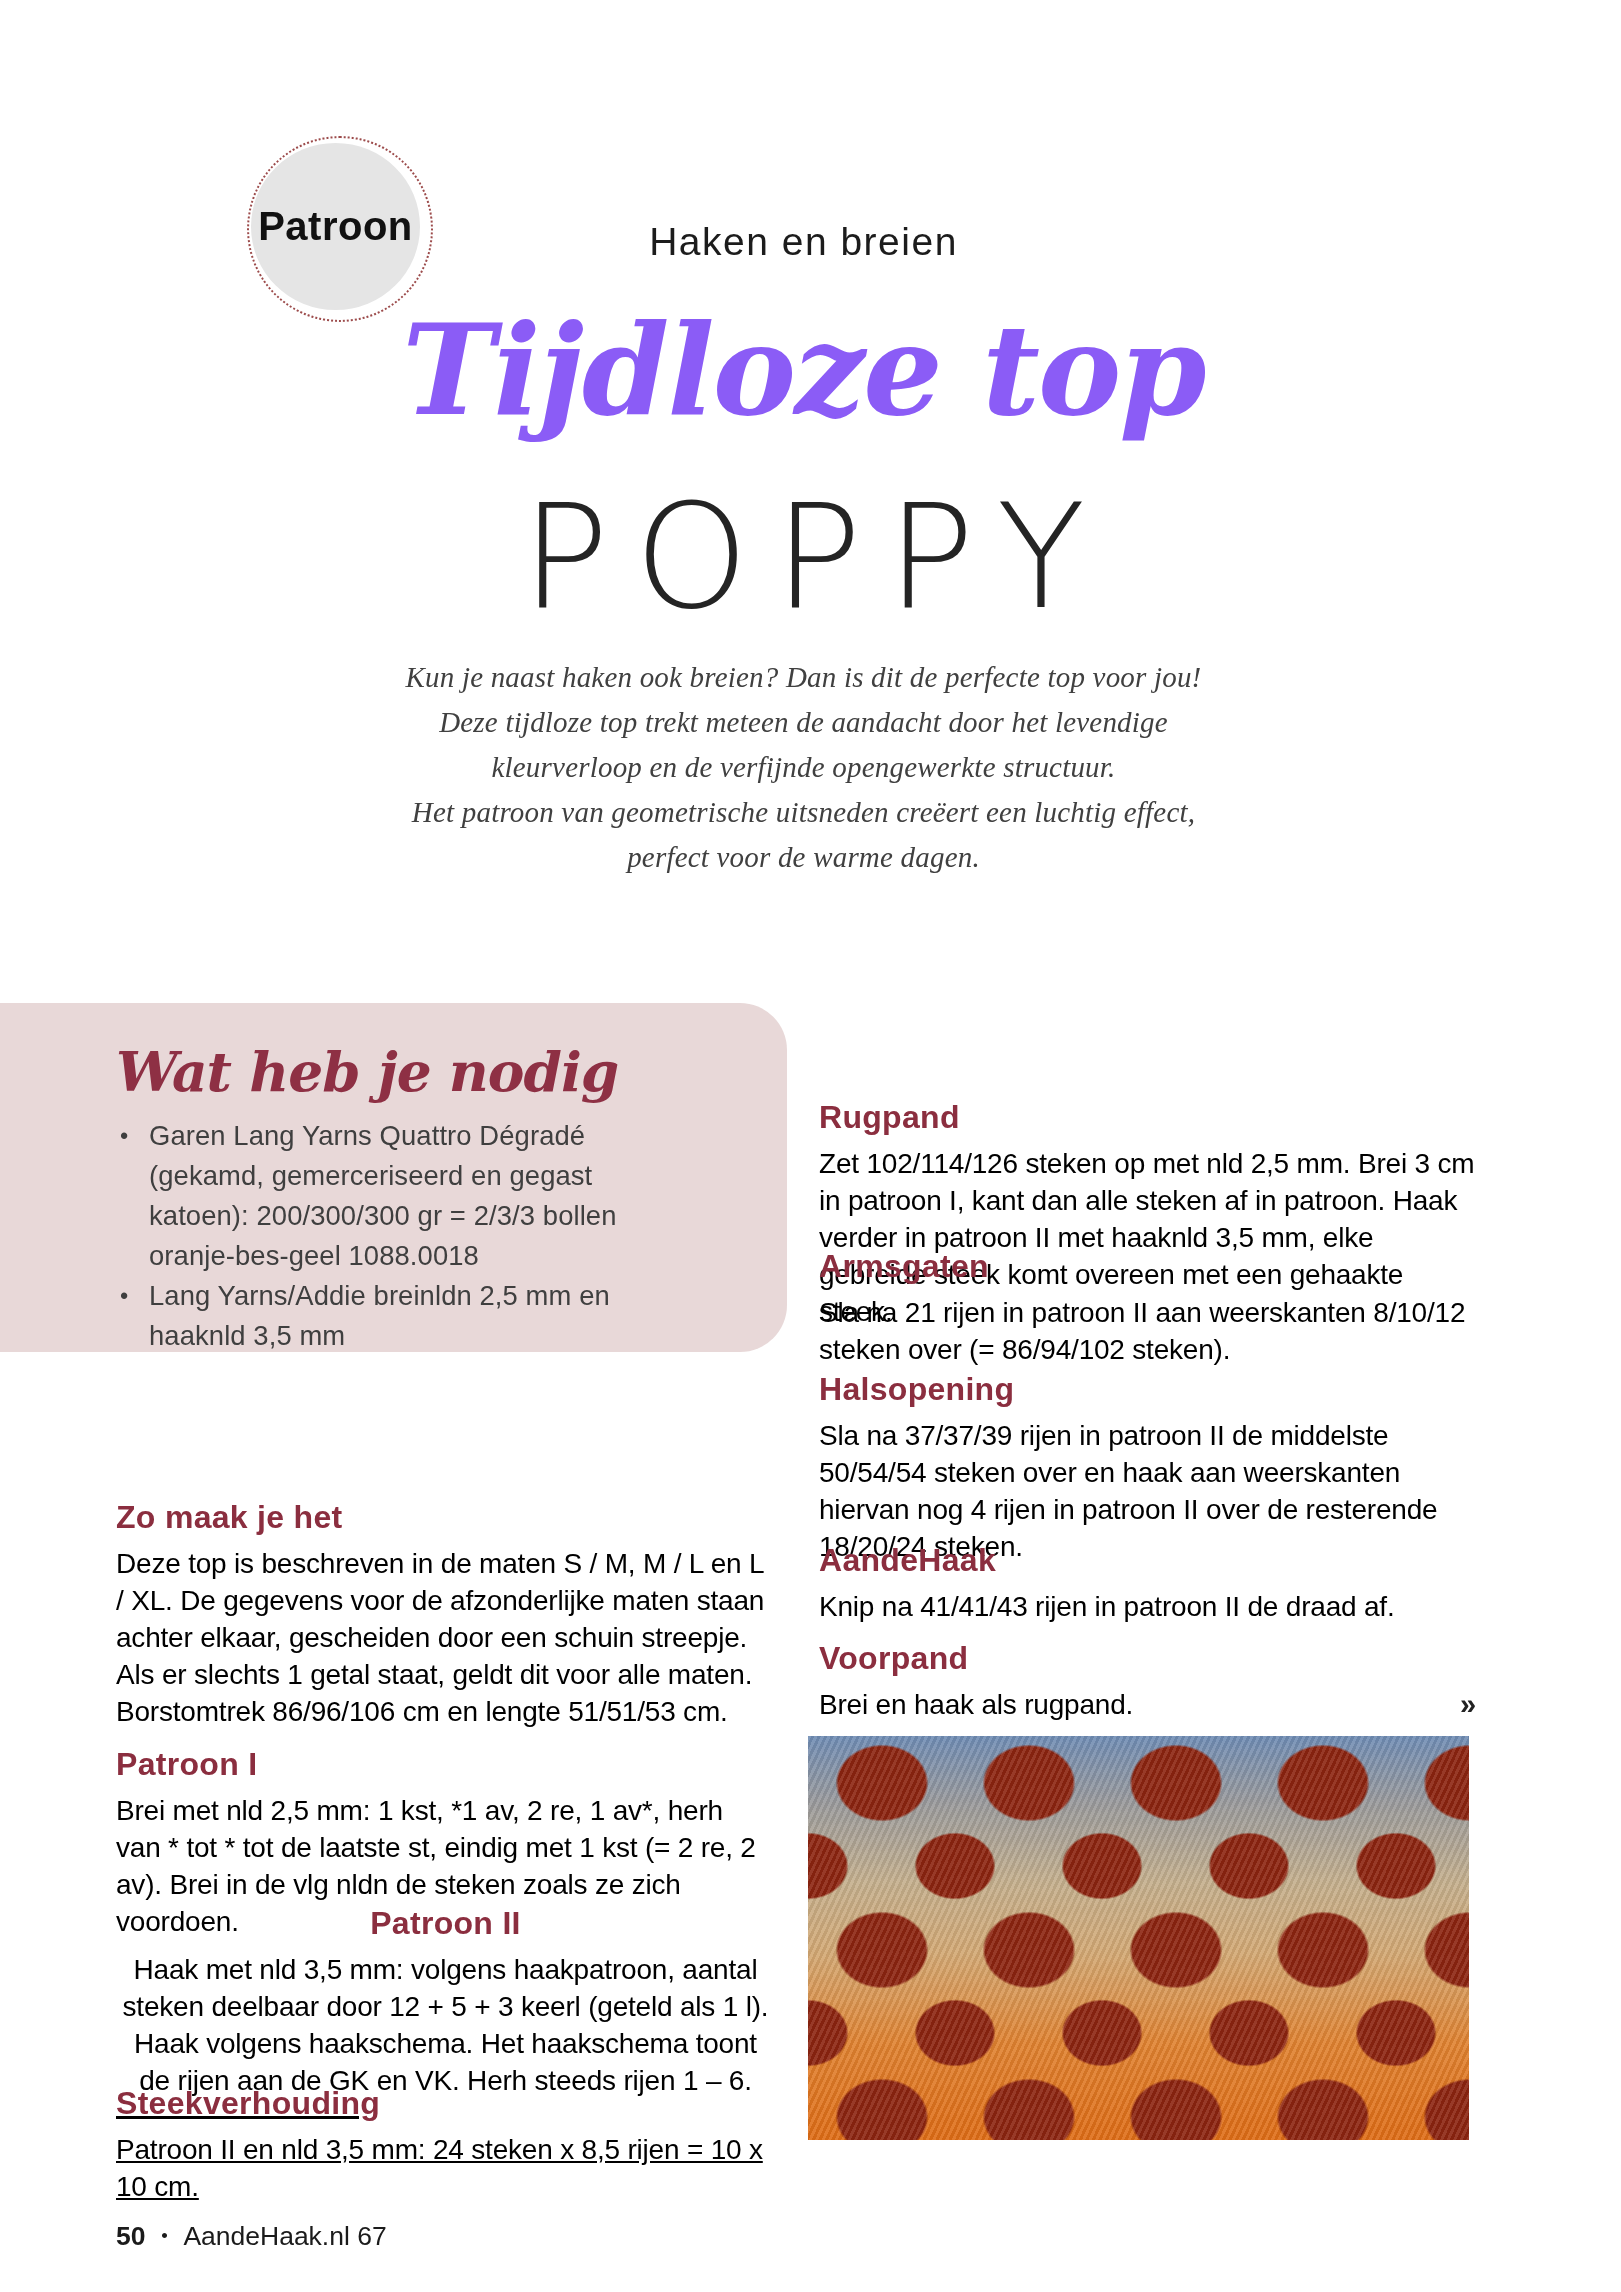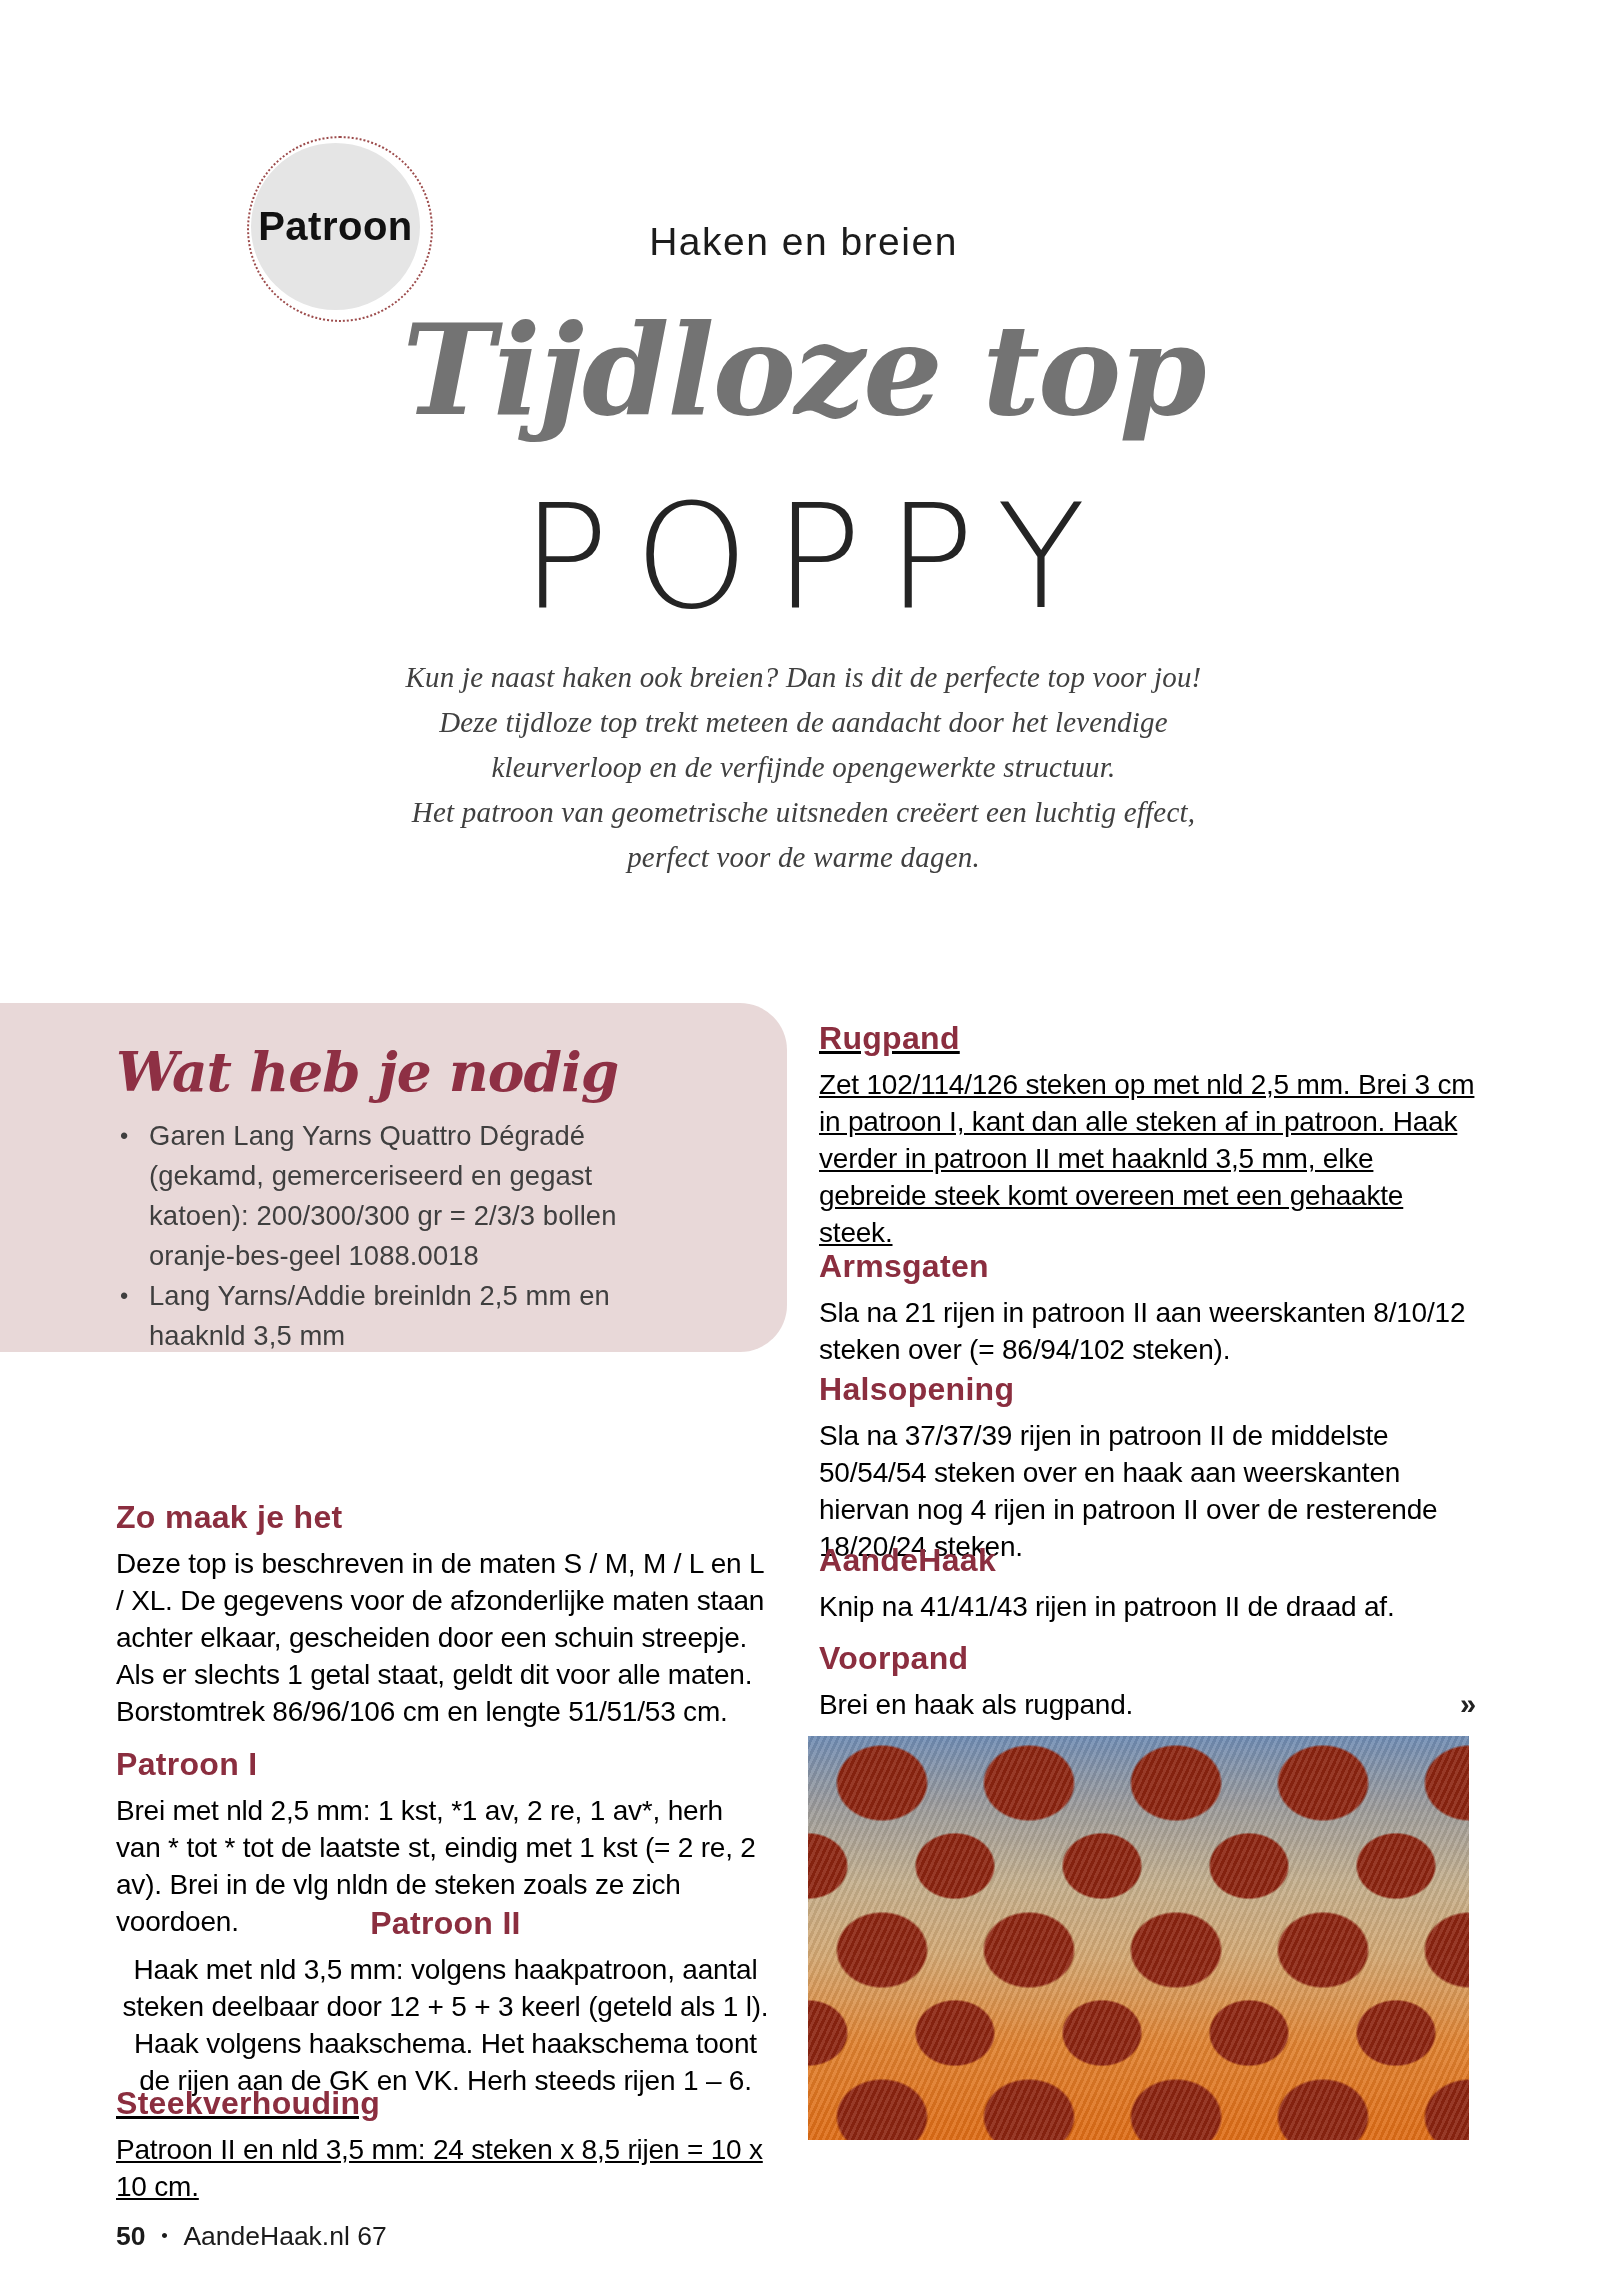--- a/index.html
+++ b/index.html
@@ -19,21 +19,21 @@
     border-radius:50%;border:2.9px dotted #9c4b4b;
   }
   .badge-label{
     font-size:40px;font-weight:bold;color:#111;letter-spacing:0.5px;
   }
 
   
   .header-center{position:absolute;left:0;width:1607px;text-align:center;}
   .kicker{top:220px;font-size:39px;color:#1c1c1c;letter-spacing:1.5px;}
   .title-script{
-    top:280px;font-size:125px;line-height:1.45;color:#737373;
+    top:280px;font-size:125px;line-height:1.45;color:#8b5cf6;
     font-family:"DejaVu Serif",serif;font-style:italic;font-weight:bold;
     letter-spacing:-2px;
   }
   .title-main{
     top:484px;font-size:145px;line-height:1;color:#242424;
     font-family:"DejaVu Sans",sans-serif;font-weight:100;
     letter-spacing:25.5px;text-indent:25.5px;
   }
   .intro{
     top:655px;font-size:29px;line-height:45px;color:#404040;
@@ -142,21 +142,21 @@
       <h3>Patroon II</h3>
       <p>Haak met nld 3,5 mm: volgens haakpatroon, aantal steken deelbaar door 12 + 5 + 3 keerl (geteld als 1 l). Haak volgens haakschema. Het haakschema toont de rijen aan de GK en VK. Herh steeds rijen 1 – 6.</p>
     </div>
     <div class="section" style="top:2084px;text-decoration:underline;">
       <h3>Steekverhouding</h3>
       <p>Patroon II en nld 3,5 mm: 24 steken x 8,5 rijen = 10 x 10 cm.</p>
     </div>
   </div>
 
   <div class="col-right">
-    <div class="section" style="top:1019px;text-decoration:underline;">
+    <div class="section" style="top:1098px;">
       <h3>Rugpand</h3>
       <p>Zet 102/114/126 steken op met nld 2,5 mm. Brei 3 cm in patroon I, kant dan alle steken af in patroon. Haak verder in patroon II met haaknld 3,5 mm, elke gebreide steek komt overeen met een gehaakte steek.</p>
     </div>
     <div class="section" style="top:1247px;">
       <h3>Armsgaten</h3>
       <p>Sla na 21 rijen in patroon II aan weerskanten 8/10/12 steken over (= 86/94/102 steken).</p>
     </div>
     <div class="section" style="top:1370px;">
       <h3>Halsopening</h3>
       <p>Sla na 37/37/39 rijen in patroon II de middelste 50/54/54 steken over en haak aan weerskanten hiervan nog 4 rijen in patroon II over de resterende 18/20/24 steken.</p>

